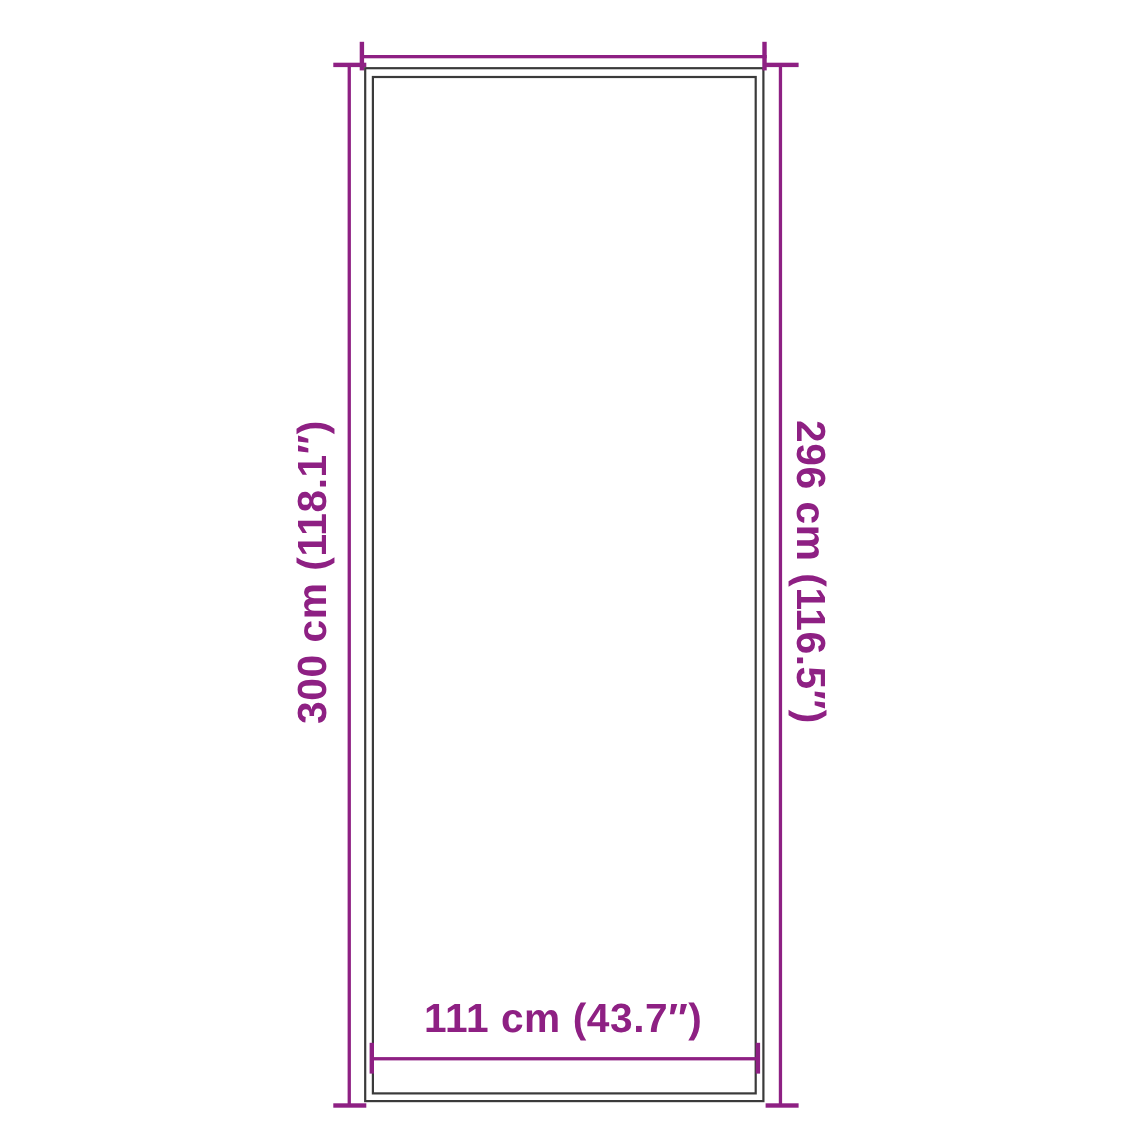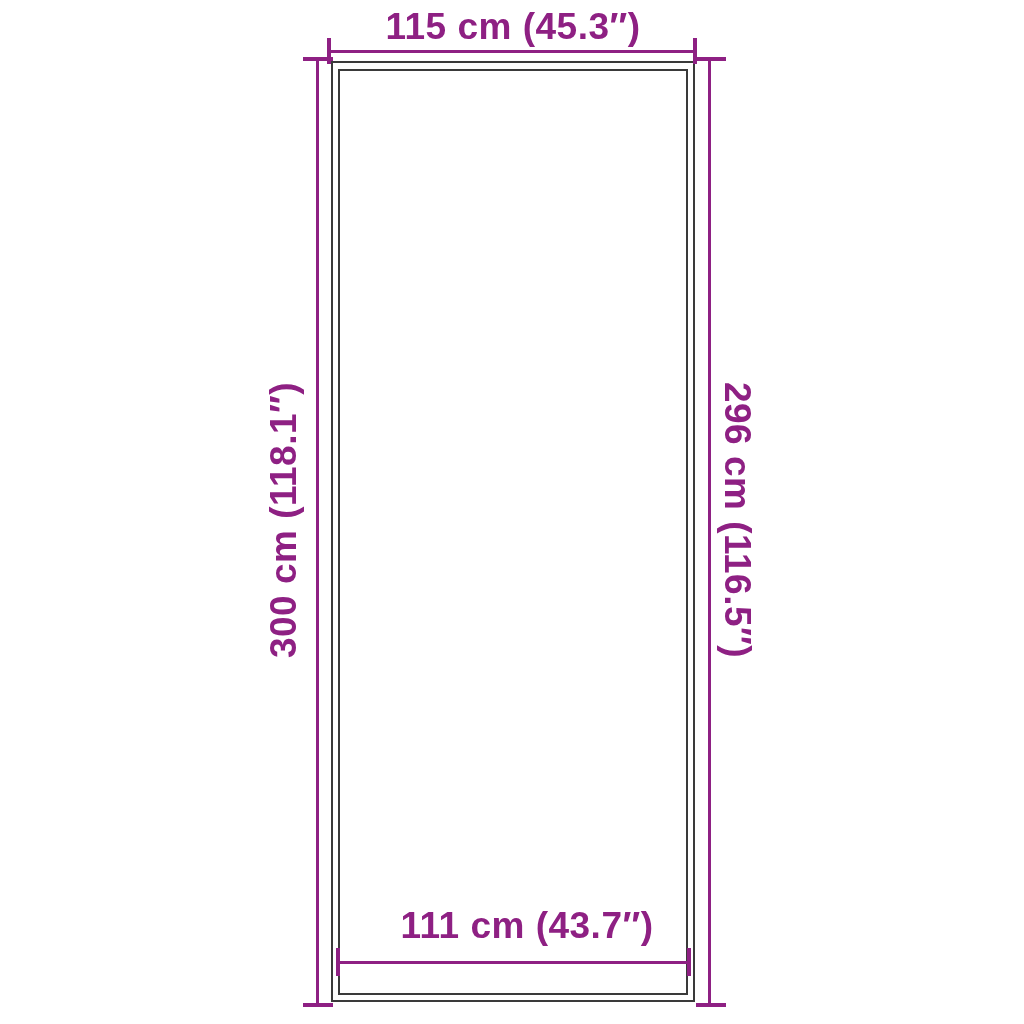--- a/index.html
+++ b/index.html
@@ -58,42 +58,41 @@
     display: flex;
     align-items: center;
     justify-content: center;
     color: var(--accent);
     font-size: 37px;
     font-weight: bold;
     white-space: nowrap;
     letter-spacing: 0.5px;
   }
   .dim-label-top    { left: 263px; top: 6px;   width: 500px; height: 42px; }
-  .dim-label-bottom { left: 277px; top: 905px; width: 500px; height: 42px; }
+  .dim-label-bottom { left: 262px; top: 905px; width: 500px; height: 42px; }
   .dim-label-left   {
     left: 134px; top: 499px; width: 300px; height: 42px;
     transform: rotate(-90deg);
   }
   .dim-label-right  {
     left: 587px; top: 499px; width: 300px; height: 42px;
     transform: rotate(90deg);
   }
 </style>
 </head>
 <body>
 
 <div class="canvas">
 
   <div class="abs frame-outer"></div>
   <div class="abs frame-inner"></div>
 
   <div class="abs dim dim-top-line"></div>
   <div class="abs dim dim-top-tick-l"></div>
   <div class="abs dim dim-top-tick-r"></div>
-  <div class="abs dim-label dim-label-top">115 cm (45.3″)</div>
 
   <div class="abs dim dim-left-line"></div>
   <div class="abs dim dim-left-tick-t"></div>
   <div class="abs dim dim-left-tick-b"></div>
   <div class="abs dim-label dim-label-left">300 cm (118.1″)</div>
 
   <div class="abs dim dim-right-line"></div>
   <div class="abs dim dim-right-tick-t"></div>
   <div class="abs dim dim-right-tick-b"></div>
   <div class="abs dim-label dim-label-right">296 cm (116.5″)</div>

